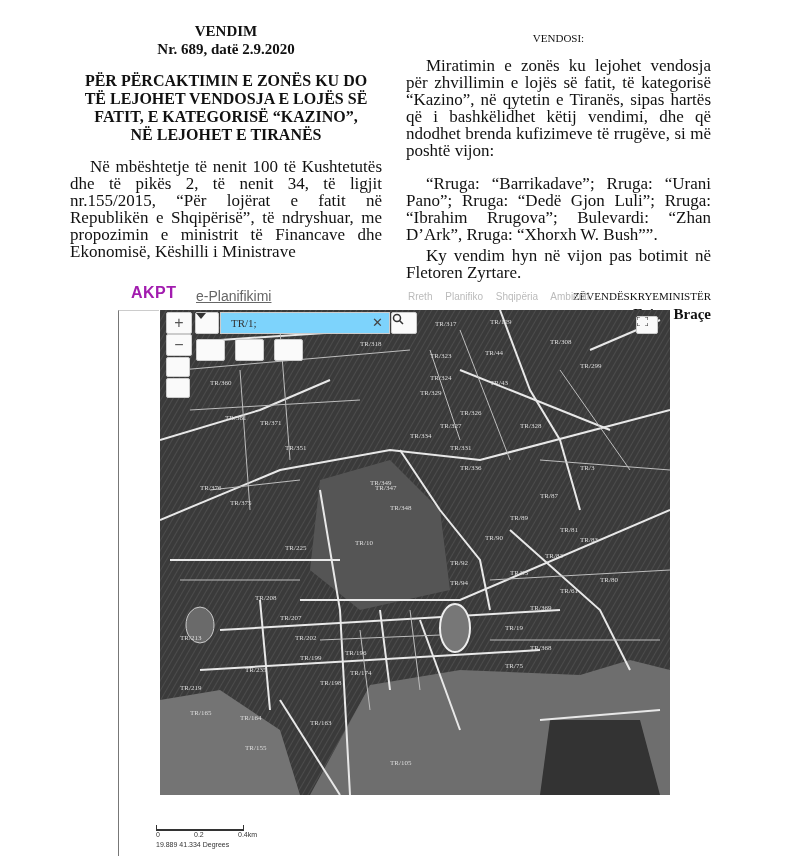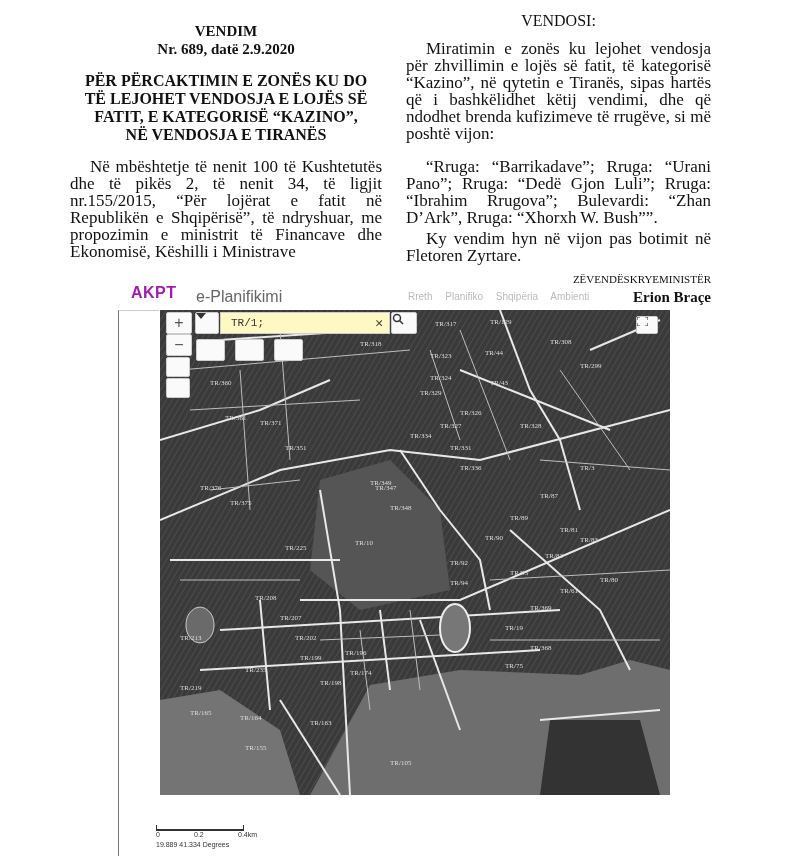--- a/index.html
+++ b/index.html
@@ -3,57 +3,57 @@
 <meta charset="utf-8">
 <style>
   html, body { margin: 0; padding: 0; background: #ffffff; }
   body { width: 787px; height: 866px; position: relative; overflow: hidden; font-family: "Liberation Serif", "DejaVu Serif", serif; color: #111; }
   .col-left { position: absolute; left: 70px; top: 12px; width: 312px; margin-top: 10px; }
   .col-right { position: absolute; left: 406px; top: 12px; width: 305px; }
   .center { text-align: center; }
   .hdr1 { font-weight: bold; font-size: 15px; line-height: 18px; }
   .title { font-weight: bold; font-size: 16px; line-height: 18px; margin-top: 14px; }
   .para { font-size: 17px; line-height: 17px; text-align: justify; text-indent: 20px; margin: 0; }
-  .vendosi { font-size: 16px; line-height: 18px; margin-bottom: 10px; text-align: center; }
+  .vendosi { font-size: 11px; line-height: 18px; margin-bottom: 10px; text-align: center; margin-top: 17px; }
   .mt14 { margin-top: 14px; }
   .sig-role { font-size: 11px; text-align: right; line-height: 18px; margin-top: 6px; }
   .sig-name { font-size: 15px; font-weight: bold; text-align: right; line-height: 18px; }
 
   
   .map-frame { position: absolute; left: 118px; top: 280px; width: 560px; height: 586px; }
   .brand { position: absolute; left: 13px; top: 4px; font-family: "Liberation Sans", "DejaVu Sans", sans-serif; font-weight: bold; font-size: 16px; color: #a21caf; letter-spacing: 0.5px; }
-  .app-name { position: absolute; left: 78px; top: 8px; font-family: "Liberation Sans", "DejaVu Sans", sans-serif; font-size: 16px; color: #666; }
+  .app-name { position: absolute; left: 78px; top: 8px; font-family: "Liberation Sans", "DejaVu Sans", sans-serif; font-size: 14px; color: #666; text-decoration: underline; }
   .top-links { position: absolute; left: 290px; top: 11px; font-family: "Liberation Sans", "DejaVu Sans", sans-serif; font-size: 10px; color: #bbb; }
   .top-links span { margin-right: 10px; }
   .left-pane { position: absolute; left: 0; top: 30px; width: 40px; height: 545px; border-left: 1px solid #777; border-top: 1px solid #ccc; }
   .map-img { position: absolute; left: 42px; top: 30px; width: 510px; height: 485px; background: #3f3f3f; overflow: hidden; }
   .map-img svg { position: absolute; left: 0; top: 0; }
   .ctrl { position: absolute; background: #fafafa; border: 1px solid #ccc; border-radius: 2px; font-family: "Liberation Sans", "DejaVu Sans", sans-serif; color: #555; display: flex; align-items: center; justify-content: center; }
-  .search-box { position: absolute; left: 60px; top: 2px; width: 168px; height: 20px; background: #fef9c3; border: 1px solid #ccc; font-family: Liberation Mono, monospace; font-size: 11px; color: #333; }
+  .search-box { position: absolute; left: 60px; top: 2px; width: 168px; height: 20px; background: #7dd3fc; border: 1px solid #ccc; font-family: Liberation Serif, serif; font-size: 11px; color: #333; }
   .search-box .val { position: absolute; left: 10px; top: 4px; }
   .search-box .x { position: absolute; right: 6px; top: 2px; font-size: 13px; color: #444; }
   .search-btn { position: absolute; left: 231px; top: 2px; width: 24px; height: 20px; }
   .scale { position: absolute; left: 38px; top: 545px; font-family: "Liberation Sans", "DejaVu Sans", sans-serif; font-size: 7px; color: #333; }
   .scale-bar { position: relative; width: 86px; height: 4px; border: 1px solid #333; border-top: none; border-bottom: 2px solid #333; }
   .scale-labels { position: relative; width: 110px; height: 9px; }
   .scale-labels span { position: absolute; top: 0; }
   .coords { margin-top: 1px; font-size: 7px; color: #333; }
   .lbl { fill: #ddd; font-family: "Liberation Serif", serif; font-size: 7px; }
 </style>
 </head>
 <body>
 
 <div class="col-left">
   <div class="center hdr1">VENDIM</div>
   <div class="center hdr1">Nr. 689, datë 2.9.2020</div>
   <div class="center title">
     <div>PËR PËRCAKTIMIN E ZONËS KU DO</div>
     <div>TË LEJOHET VENDOSJA E LOJËS SË</div>
     <div>FATIT, E KATEGORISË “KAZINO”,</div>
-    <div>NË VENDOSJA E TIRANËS</div>
+    <div>NË LEJOHET E TIRANËS</div>
   </div>
   <p class="para mt14">Në mbështetje të nenit 100 të Kushtetutës dhe të pikës 2, të nenit 34, të ligjit nr.155/2015, “Për lojërat e fatit në Republikën e Shqipërisë”, të ndryshuar, me propozimin e ministrit të Financave dhe Ekonomisë, Këshilli i Ministrave</p>
 </div>
 
 <div class="col-right">
   <div class="vendosi">VENDOSI:</div>
   <p class="para">Miratimin e zonës ku lejohet vendosja për zhvillimin e lojës së fatit, të kategorisë “Kazino”, në qytetin e Tiranës, sipas hartës që i bashkëlidhet këtij vendimi, dhe që ndodhet brenda kufizimeve të rrugëve, si më poshtë vijon:</p>
   <p class="para" style="margin-top:16px">“Rruga: “Barrikadave”; Rruga: “Urani Pano”; Rruga: “Dedë Gjon Luli”; Rruga: “Ibrahim Rrugova”; Bulevardi: “Zhan D’Ark”, Rruga: “Xhorxh W. Bush””.</p>
   <p class="para" style="margin-top:4px">Ky vendim hyn në vijon pas botimit në Fletoren Zyrtare.</p>
   <div class="sig-role">ZËVENDËSKRYEMINISTËR</div>

